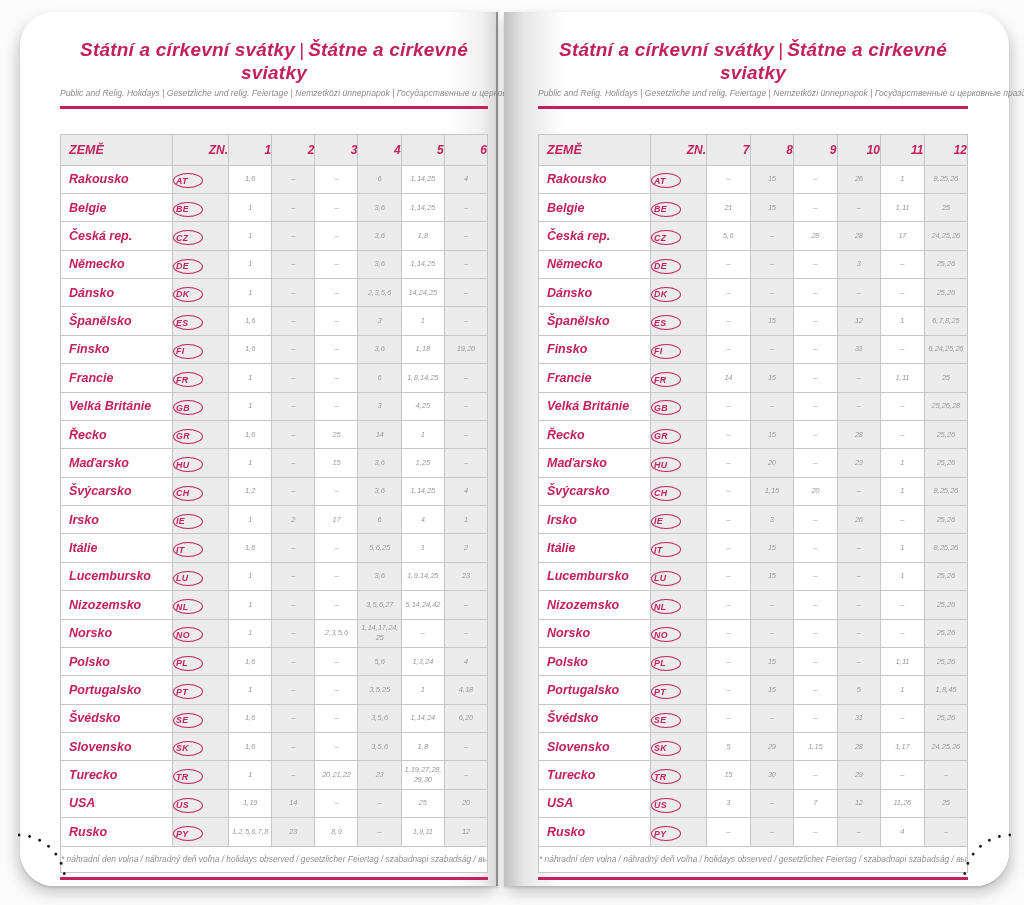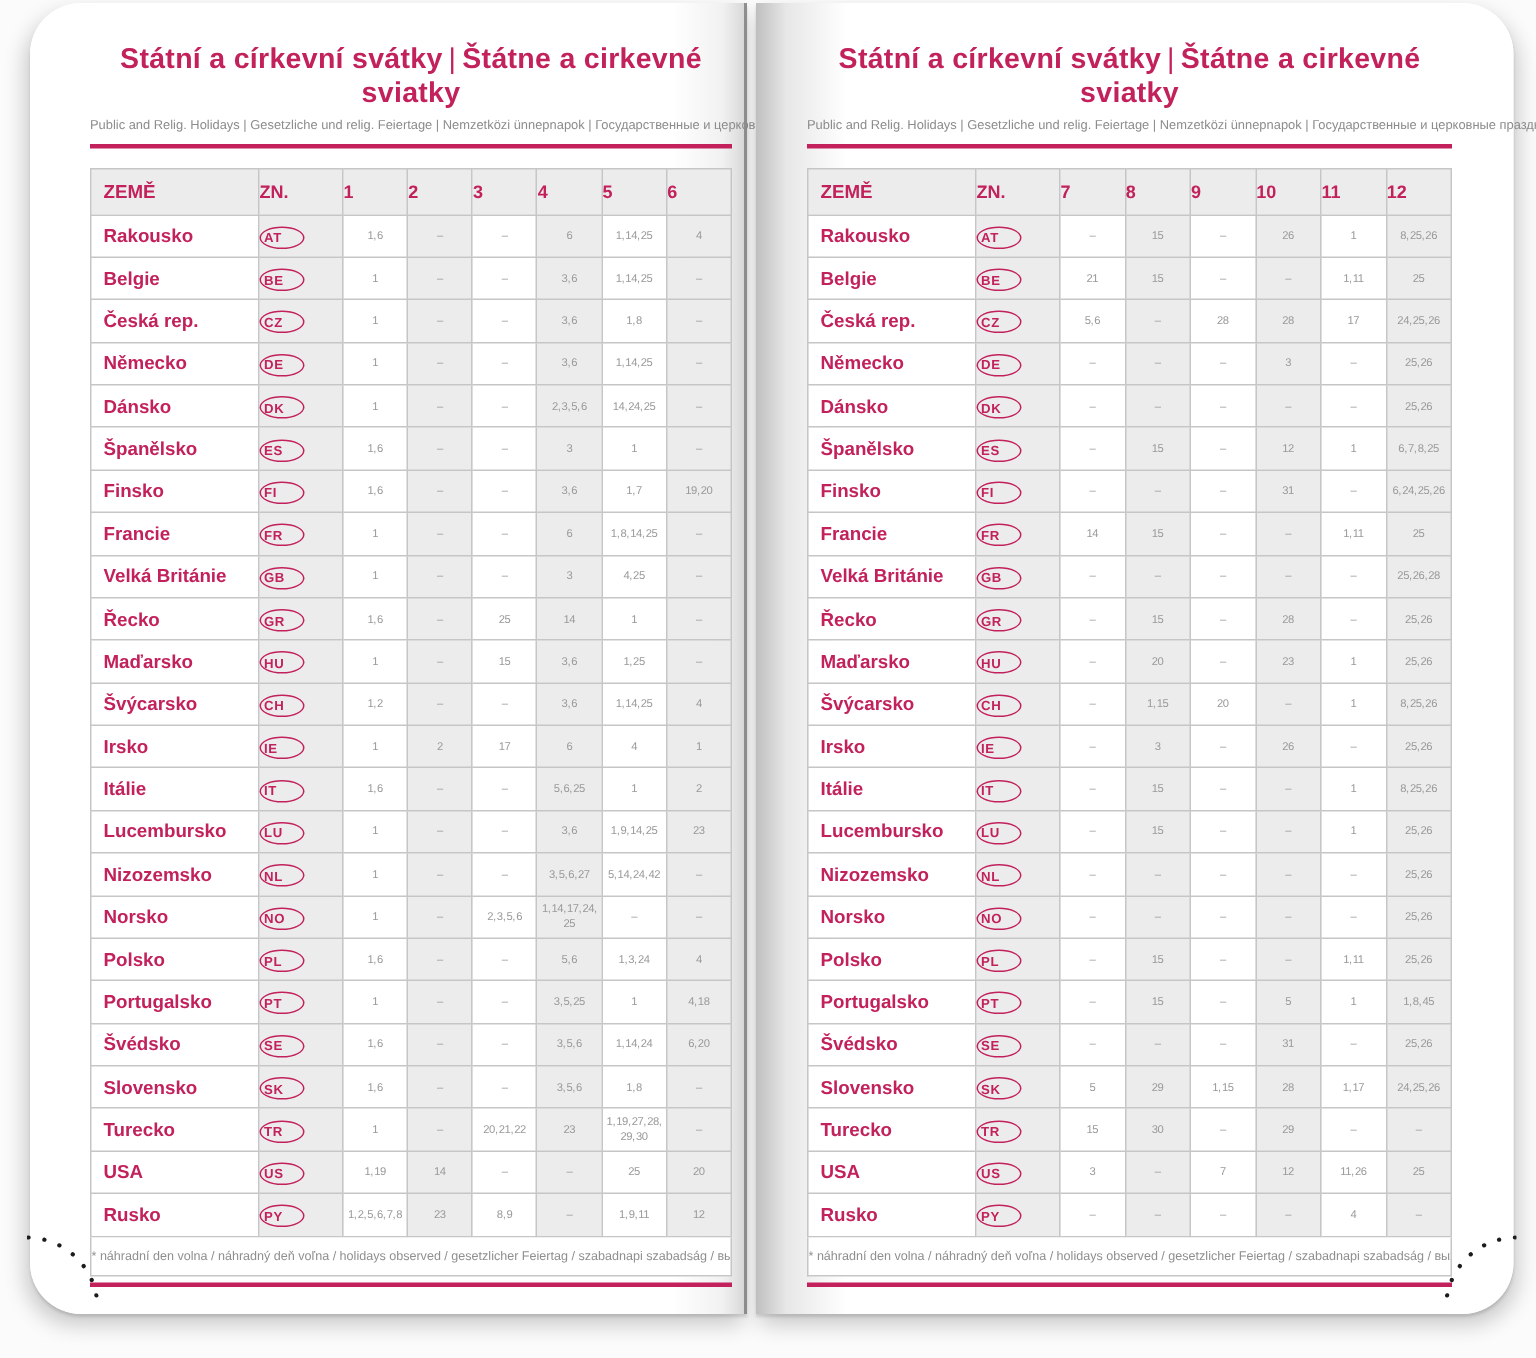--- a/index.html
+++ b/index.html
@@ -6,21 +6,21 @@
     --accent:#c2215c;
     --shade:#ececec;
     --cellText:#9a9a9a;
     --gridline:#c6c6c6;
     --gridframe:#9b9b9b;
   }
   *{box-sizing:border-box;margin:0;padding:0;}
   body{font-family:"Liberation Sans",sans-serif;background:#fff;}
   .stage{position:relative;width:1024px;height:905px;background:#fbfbfb;overflow:hidden;}
 
-  .page{position:absolute;top:2px;height:874px;background:#fff;}
+  .page{position:absolute;top:12px;height:874px;background:#fff;font-style:italic;}
   .page-left{
     left:20px;width:478px;
     border-radius:34px 0 0 34px;
     border-right:2px solid #8f8f8f;
     background:linear-gradient(to right,#ffffff 0%,#ffffff 90%,#f1f1f1 97%,#d9d9d9 100%);
     box-shadow:-3px 7px 14px rgba(0,0,0,.20), 0 2px 2px rgba(0,0,0,.12);
   }
   .page-right{
     left:504px;width:505px;
     border-radius:0 34px 34px 0;
@@ -37,28 +37,28 @@
     font-size:19px;font-weight:bold;line-height:23px;letter-spacing:.2px;
   }
   .title .tdiv{font-weight:400;padding:0 4px;}
   .subtitle{
     margin-top:4px;text-align:center;color:#8c8c8c;
     font-size:8.6px;line-height:11px;white-space:nowrap;letter-spacing:0;
   }
   .head-rule{margin-top:7px;height:2.5px;background:var(--accent);}
 
   table.holiday-table{
-    margin-top:13px;width:100%;height:713px;
+    margin-top:25px;width:100%;height:713px;
     border-collapse:collapse;table-layout:fixed;
     border:1.5px solid var(--gridframe);
   }
   th,td{border:1px solid var(--gridline);}
   thead tr{height:31px;}
   tbody tr{height:28px;padding-left:20px;}
-  thead th{background:var(--shade);color:var(--accent);font-size:12px;font-weight:bold;text-align:left;}
+  thead th{background:var(--shade);color:var(--accent);font-size:12px;font-weight:bold;text-align:right;}
   th.c-country{width:112px;text-align:left;padding-left:8px;font-size:12.5px;}
   th.c-code{width:56px;}
   td.c-country{
     color:var(--accent);font-weight:bold;font-size:12.5px;
     text-align:left;padding-left:8px;background:#fff;white-space:nowrap;
   }
   td.c-code{text-align:left;}
   .shade{background:var(--shade);}
   .badge{
     display:inline-block;min-width:30px;padding:1.5px 2px;
@@ -169,21 +169,21 @@
               <td class="c-month">1</td>
               <td class="c-month shade">–</td>
             </tr>
             <tr>
               <td class="c-country">Finsko</td>
               <td class="c-code shade"><span class="badge">FI</span></td>
               <td class="c-month">1, 6</td>
               <td class="c-month shade">–</td>
               <td class="c-month">–</td>
               <td class="c-month shade">3, 6</td>
-              <td class="c-month">1, 7</td>
+              <td class="c-month">1, 18</td>
               <td class="c-month shade">19, 20</td>
             </tr>
             <tr>
               <td class="c-country">Francie</td>
               <td class="c-code shade"><span class="badge">FR</span></td>
               <td class="c-month">1</td>
               <td class="c-month shade">–</td>
               <td class="c-month">–</td>
               <td class="c-month shade">6</td>
               <td class="c-month">1, 8, 14, 25</td>

